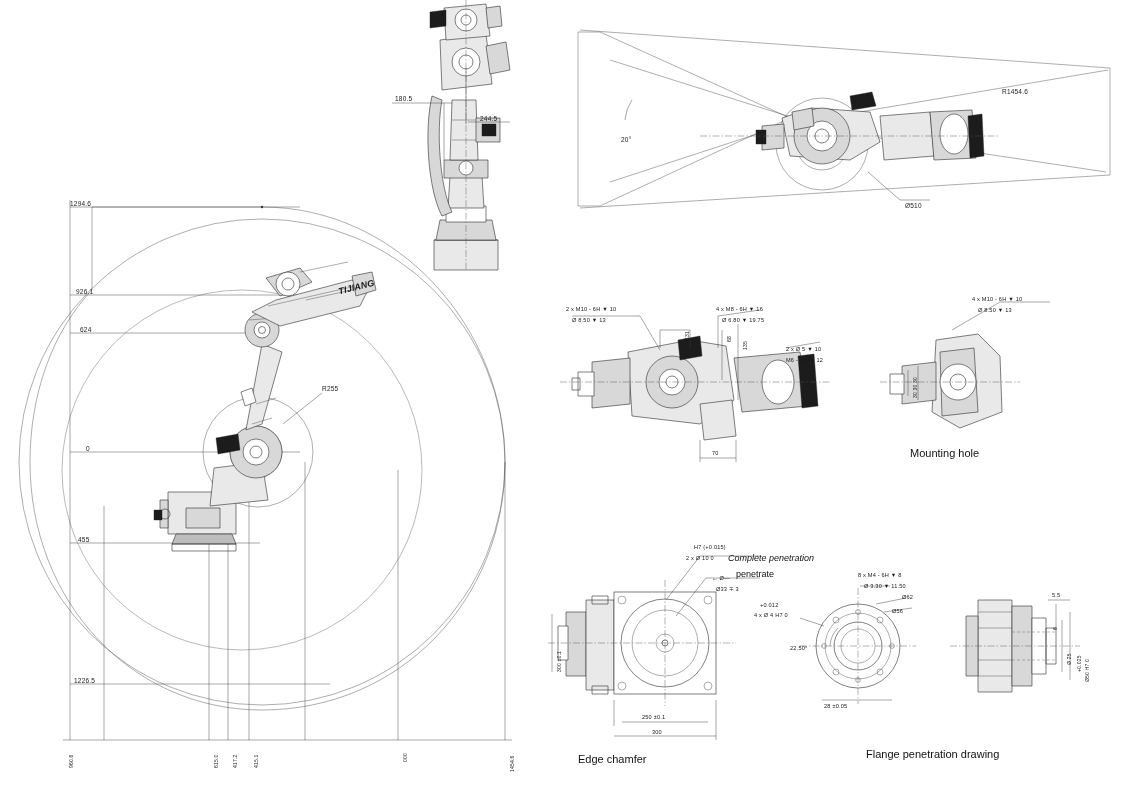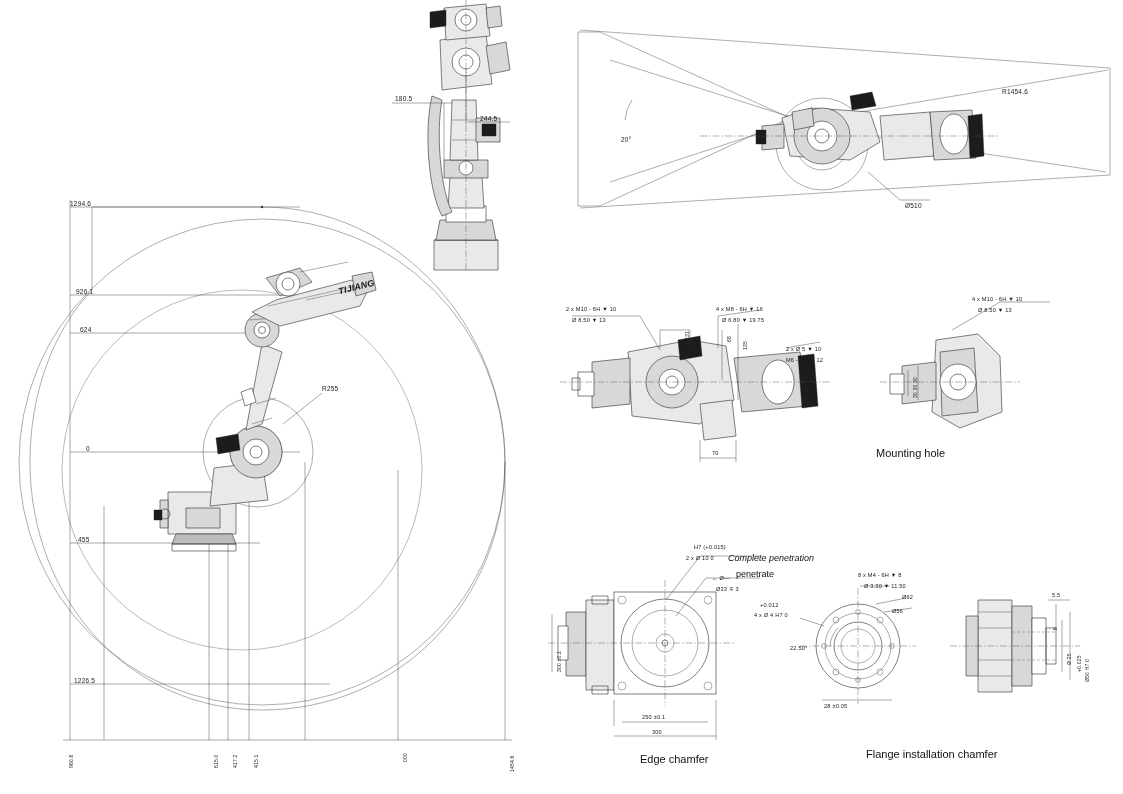--- a/index.html
+++ b/index.html
@@ -327,42 +327,42 @@
 <span class="lbl sm" style="left:786px;top:346px;">2 x Ø 5  ▼ 10</span>
 <span class="lbl sm" style="left:786px;top:357px;">M6 - 6H  ▼ 12</span>
 <span class="lbl xs vert" style="left:684px;top:340px;">131</span>
 <span class="lbl xs vert" style="left:726px;top:342px;">68</span>
 <span class="lbl xs vert" style="left:742px;top:350px;">135</span>
 <span class="lbl sm" style="left:712px;top:450px;">70</span>
 
 <span class="lbl sm" style="left:972px;top:296px;">4 x  M10 - 6H  ▼ 10</span>
 <span class="lbl sm" style="left:978px;top:307px;">Ø 8.50  ▼ 13</span>
 <span class="lbl xs vert" style="left:912px;top:398px;">30 30  30</span>
-<span class="cap" style="left:876px;top:447px;">Mounting hole</span>
+<span class="cap" style="left:910px;top:447px;">Mounting hole</span>
 
 <span class="lbl sm" style="left:694px;top:544px;">H7 (+0.015)</span>
 <span class="lbl sm" style="left:686px;top:555px;">2 x Ø 10      0</span>
 <span class="cap sm" style="left:728px;top:553px;font-style:italic;">Complete penetration</span>
 <span class="cap sm" style="left:736px;top:569px;">penetrate</span>
 <span class="lbl sm" style="left:712px;top:575px;">← Ø—</span>
 <span class="lbl sm" style="left:716px;top:586px;">Ø33 ∓ 3</span>
 <span class="lbl xs vert" style="left:556px;top:672px;">300 ±0.1</span>
 <span class="lbl sm" style="left:642px;top:714px;">250 ±0.1</span>
 <span class="lbl sm" style="left:652px;top:729px;">300</span>
-<span class="cap" style="left:640px;top:753px;">Edge chamfer</span>
+<span class="cap" style="left:578px;top:753px;">Edge chamfer</span>
 
 <span class="lbl sm" style="left:858px;top:572px;">8 x  M4 - 6H  ▼ 8</span>
 <span class="lbl sm" style="left:864px;top:583px;">Ø 3.30  ▼ 11.50</span>
 <span class="lbl sm" style="left:902px;top:594px;">Ø62</span>
 <span class="lbl sm" style="left:892px;top:608px;">Ø56</span>
 <span class="lbl sm" style="left:760px;top:602px;">+0.012</span>
 <span class="lbl sm" style="left:754px;top:612px;">4 x Ø 4 H7    0</span>
 <span class="lbl sm" style="left:790px;top:645px;">22.50°</span>
 <span class="lbl sm" style="left:824px;top:703px;">28  ±0.05</span>
-<span class="cap" style="left:866px;top:748px;">Flange installation chamfer</span>
+<span class="cap" style="left:866px;top:748px;">Flange penetration drawing</span>
 
 <span class="lbl sm" style="left:1052px;top:592px;">5.5</span>
 <span class="lbl xs vert" style="left:1052px;top:630px;">6</span>
 <span class="lbl xs vert" style="left:1066px;top:665px;">Ø 25</span>
 <span class="lbl xs vert" style="left:1076px;top:672px;">+0.025</span>
 <span class="lbl xs vert" style="left:1084px;top:682px;">Ø50 H7    0</span>
 
 </div>
 
 </body></html>

